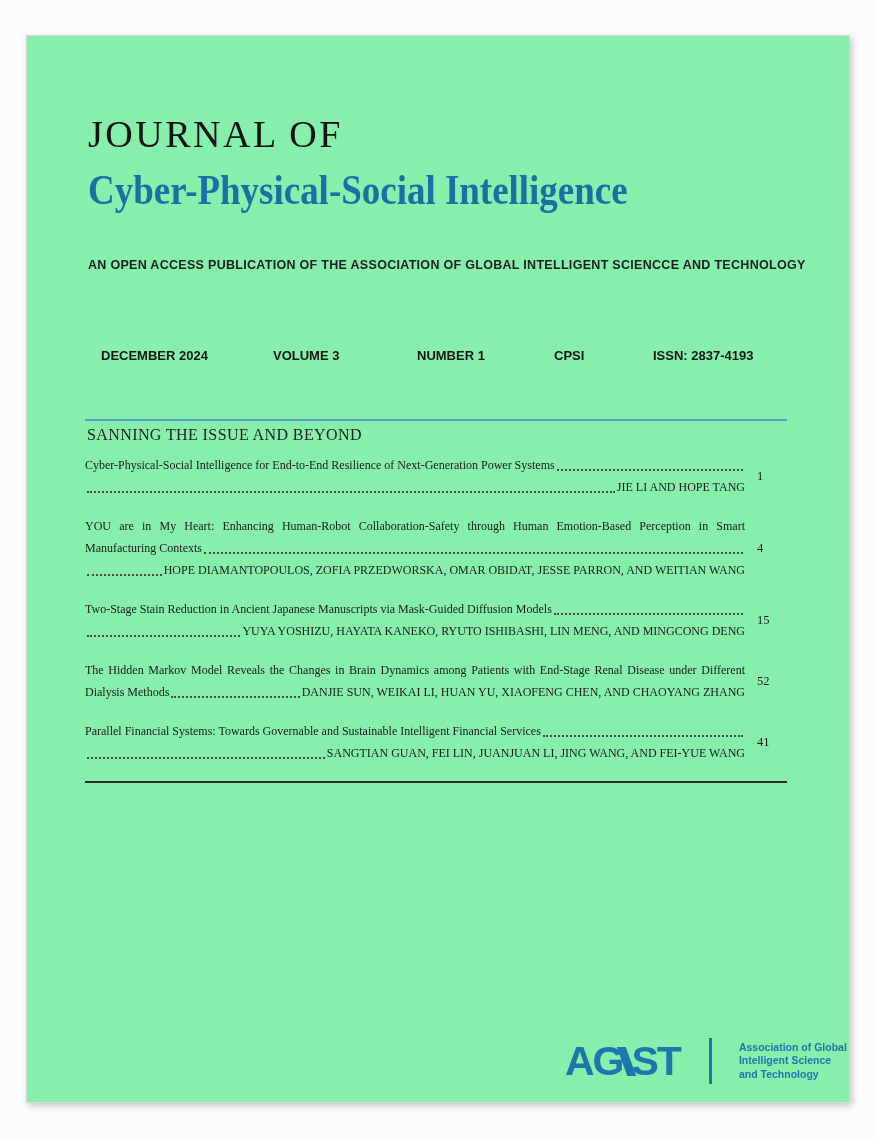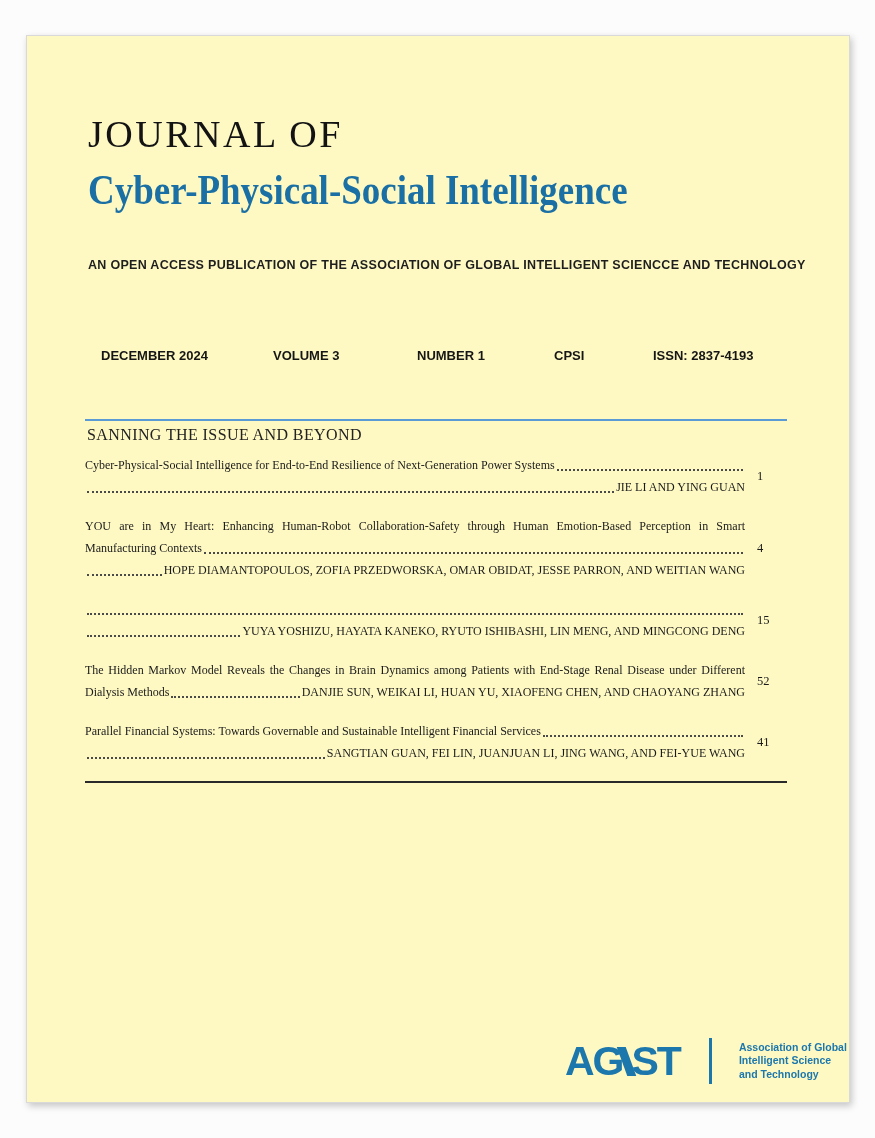--- a/index.html
+++ b/index.html
@@ -5,21 +5,21 @@
   html,body{margin:0;padding:0;}
   body{
     width:875px;height:1138px;
     background:#fcfcfc;
     font-family:"Liberation Serif", serif;
     position:relative;
     overflow:hidden;
   }
   .sheet{
     position:absolute;left:26px;top:35px;width:822px;height:1066px;
-    background:#fef9c3;
+    background:#86efac;
     border:1px solid #d9d9d9;
     box-shadow:2px 3px 7px rgba(0,0,0,0.22);
   }
   
   .kicker{
     position:absolute;left:61px;top:76px;
     font-family:"Liberation Serif", serif;
     font-size:38px;font-weight:400;color:#131313;
     letter-spacing:2.5px;white-space:nowrap;
   }
@@ -122,21 +122,21 @@
     <div class="toc-label">SANNING THE ISSUE AND BEYOND</div>
     <div>
         <div class="entry">
           <div class="entry-lines">
             <div class="line">
               <span class="lt">Cyber-Physical-Social Intelligence for End-to-End Resilience of Next-Generation Power Systems</span>
               <span class="dots"></span>
             </div>
             <div class="line">
               <span class="dots"></span>
-              <span class="rt">JIE LI AND YING GUAN</span>
+              <span class="rt">JIE LI AND HOPE TANG</span>
             </div>
           </div>
           <div class="entry-page">1</div>
         </div>
         <div class="entry">
           <div class="entry-lines">
             <div class="line wide"><span class="lt">YOU are in My Heart: Enhancing Human-Robot Collaboration-Safety through Human Emotion-Based Perception in Smart</span></div>
             <div class="line">
               <span class="lt">Manufacturing Contexts</span>
               <span class="dots"></span>
@@ -144,20 +144,21 @@
             <div class="line">
               <span class="dots"></span>
               <span class="rt">HOPE DIAMANTOPOULOS, ZOFIA PRZEDWORSKA, OMAR OBIDAT, JESSE PARRON, AND WEITIAN WANG</span>
             </div>
           </div>
           <div class="entry-page">4</div>
         </div>
         <div class="entry">
           <div class="entry-lines">
             <div class="line">
+              <span class="lt">Two-Stage Stain Reduction in Ancient Japanese Manuscripts via Mask-Guided Diffusion Models</span>
               <span class="dots"></span>
             </div>
             <div class="line">
               <span class="dots"></span>
               <span class="rt">YUYA YOSHIZU, HAYATA KANEKO, RYUTO ISHIBASHI, LIN MENG, AND MINGCONG DENG</span>
             </div>
           </div>
           <div class="entry-page">15</div>
         </div>
         <div class="entry">

